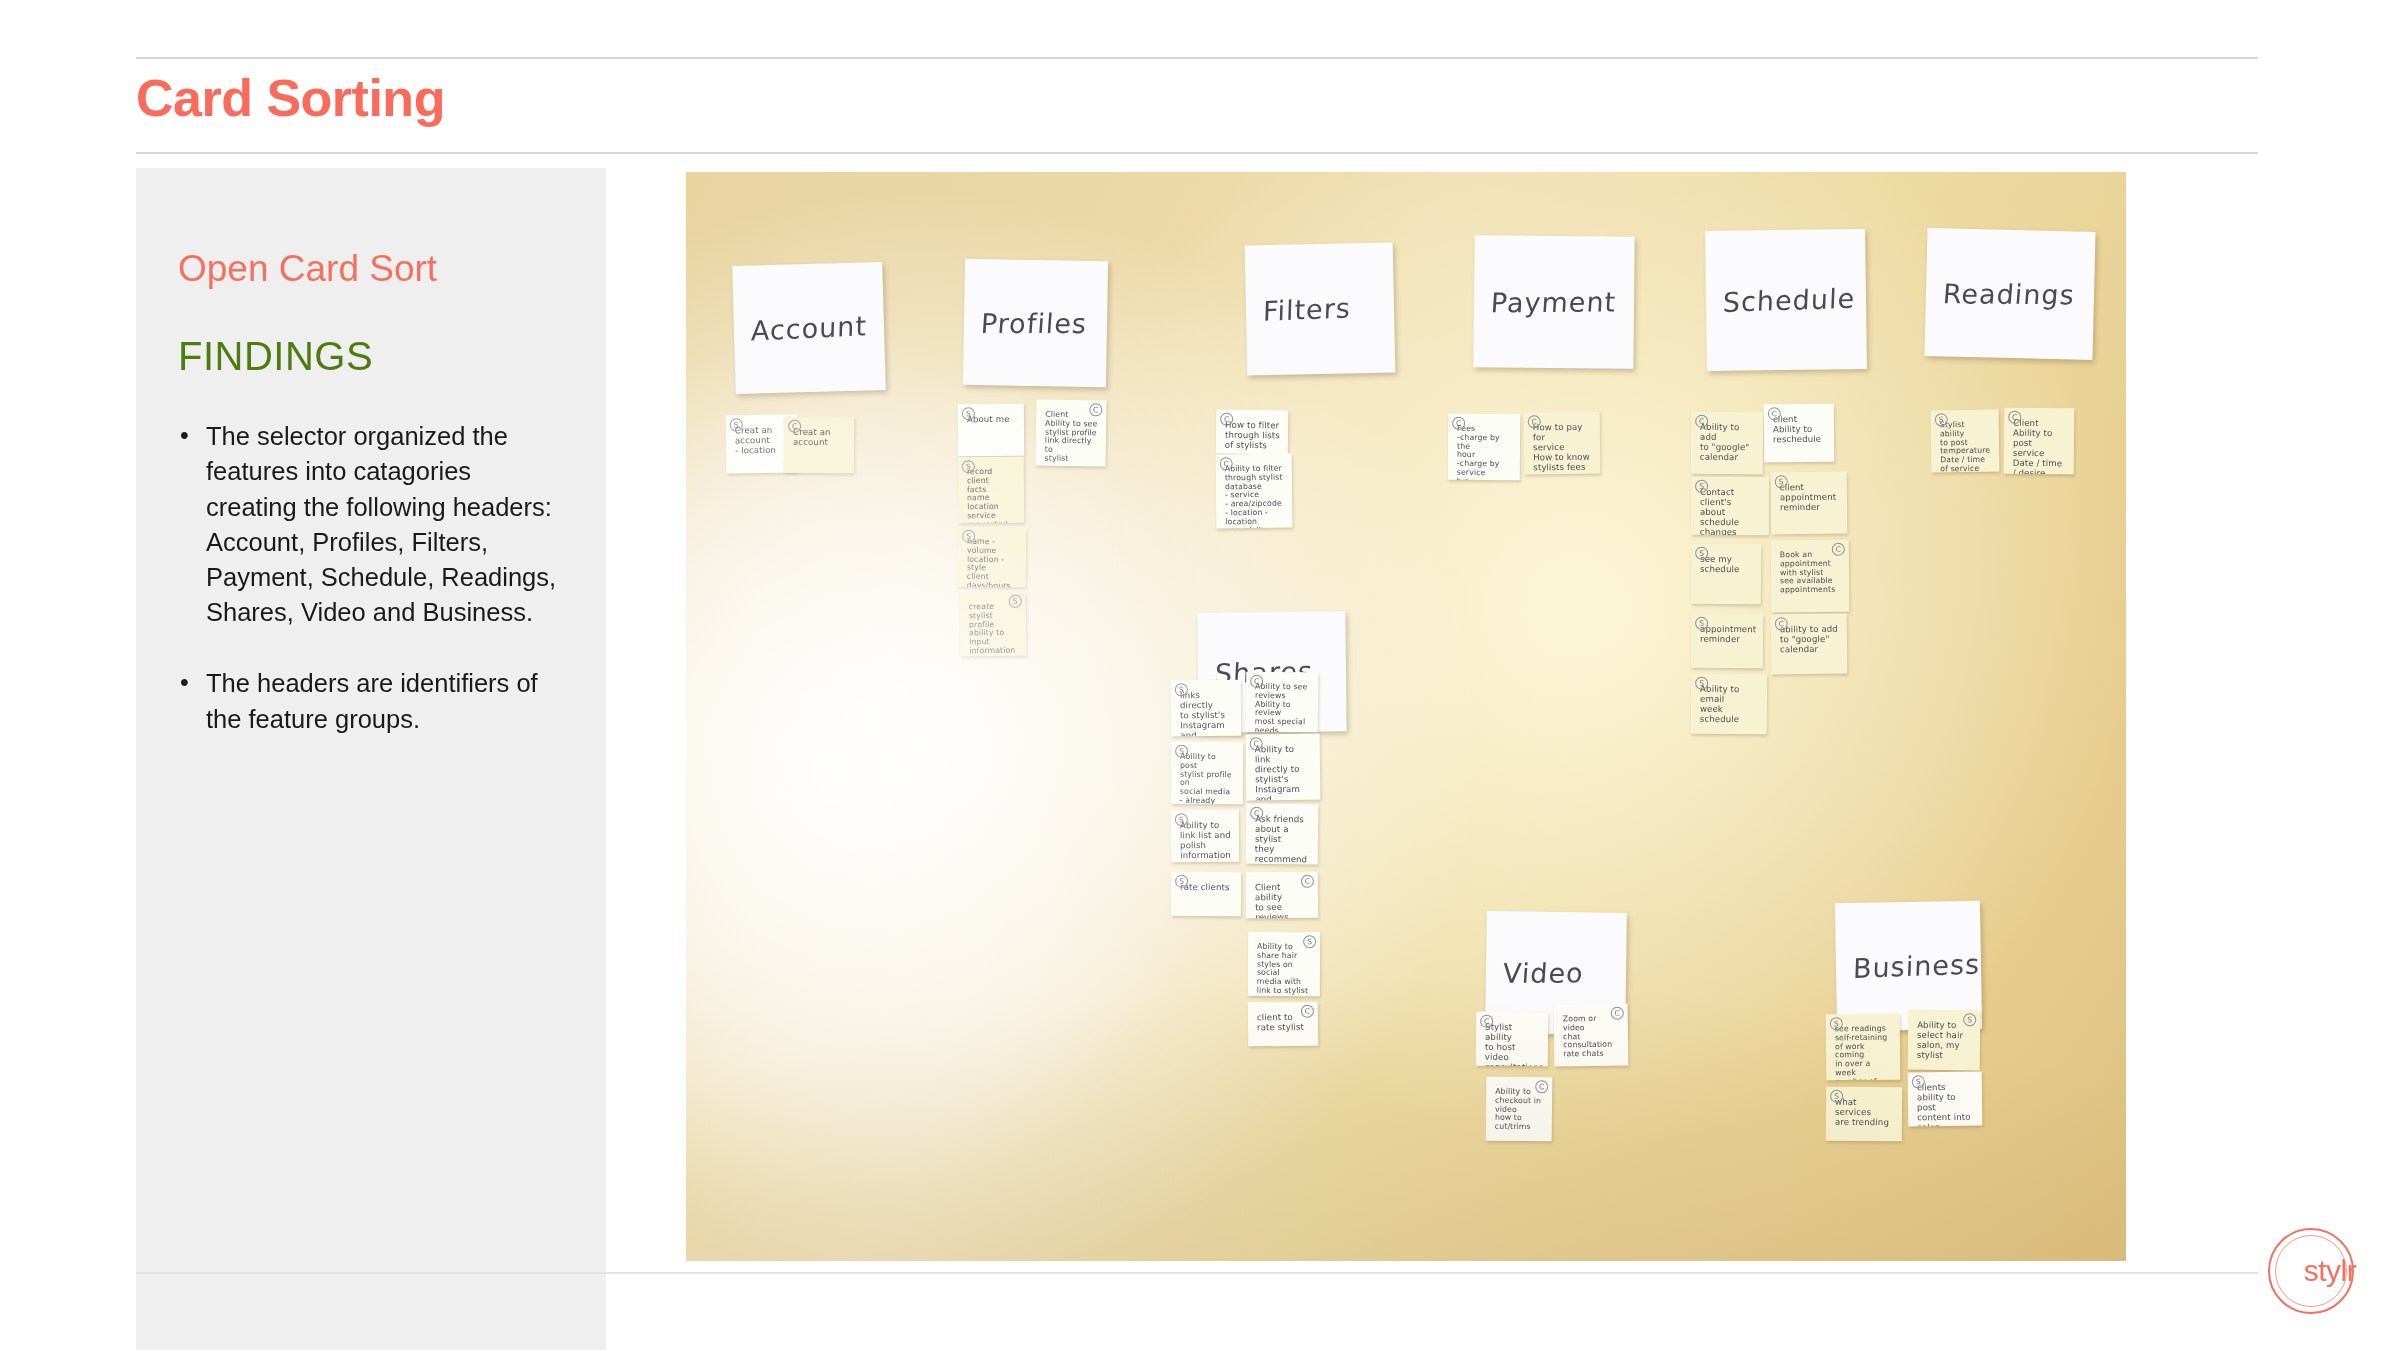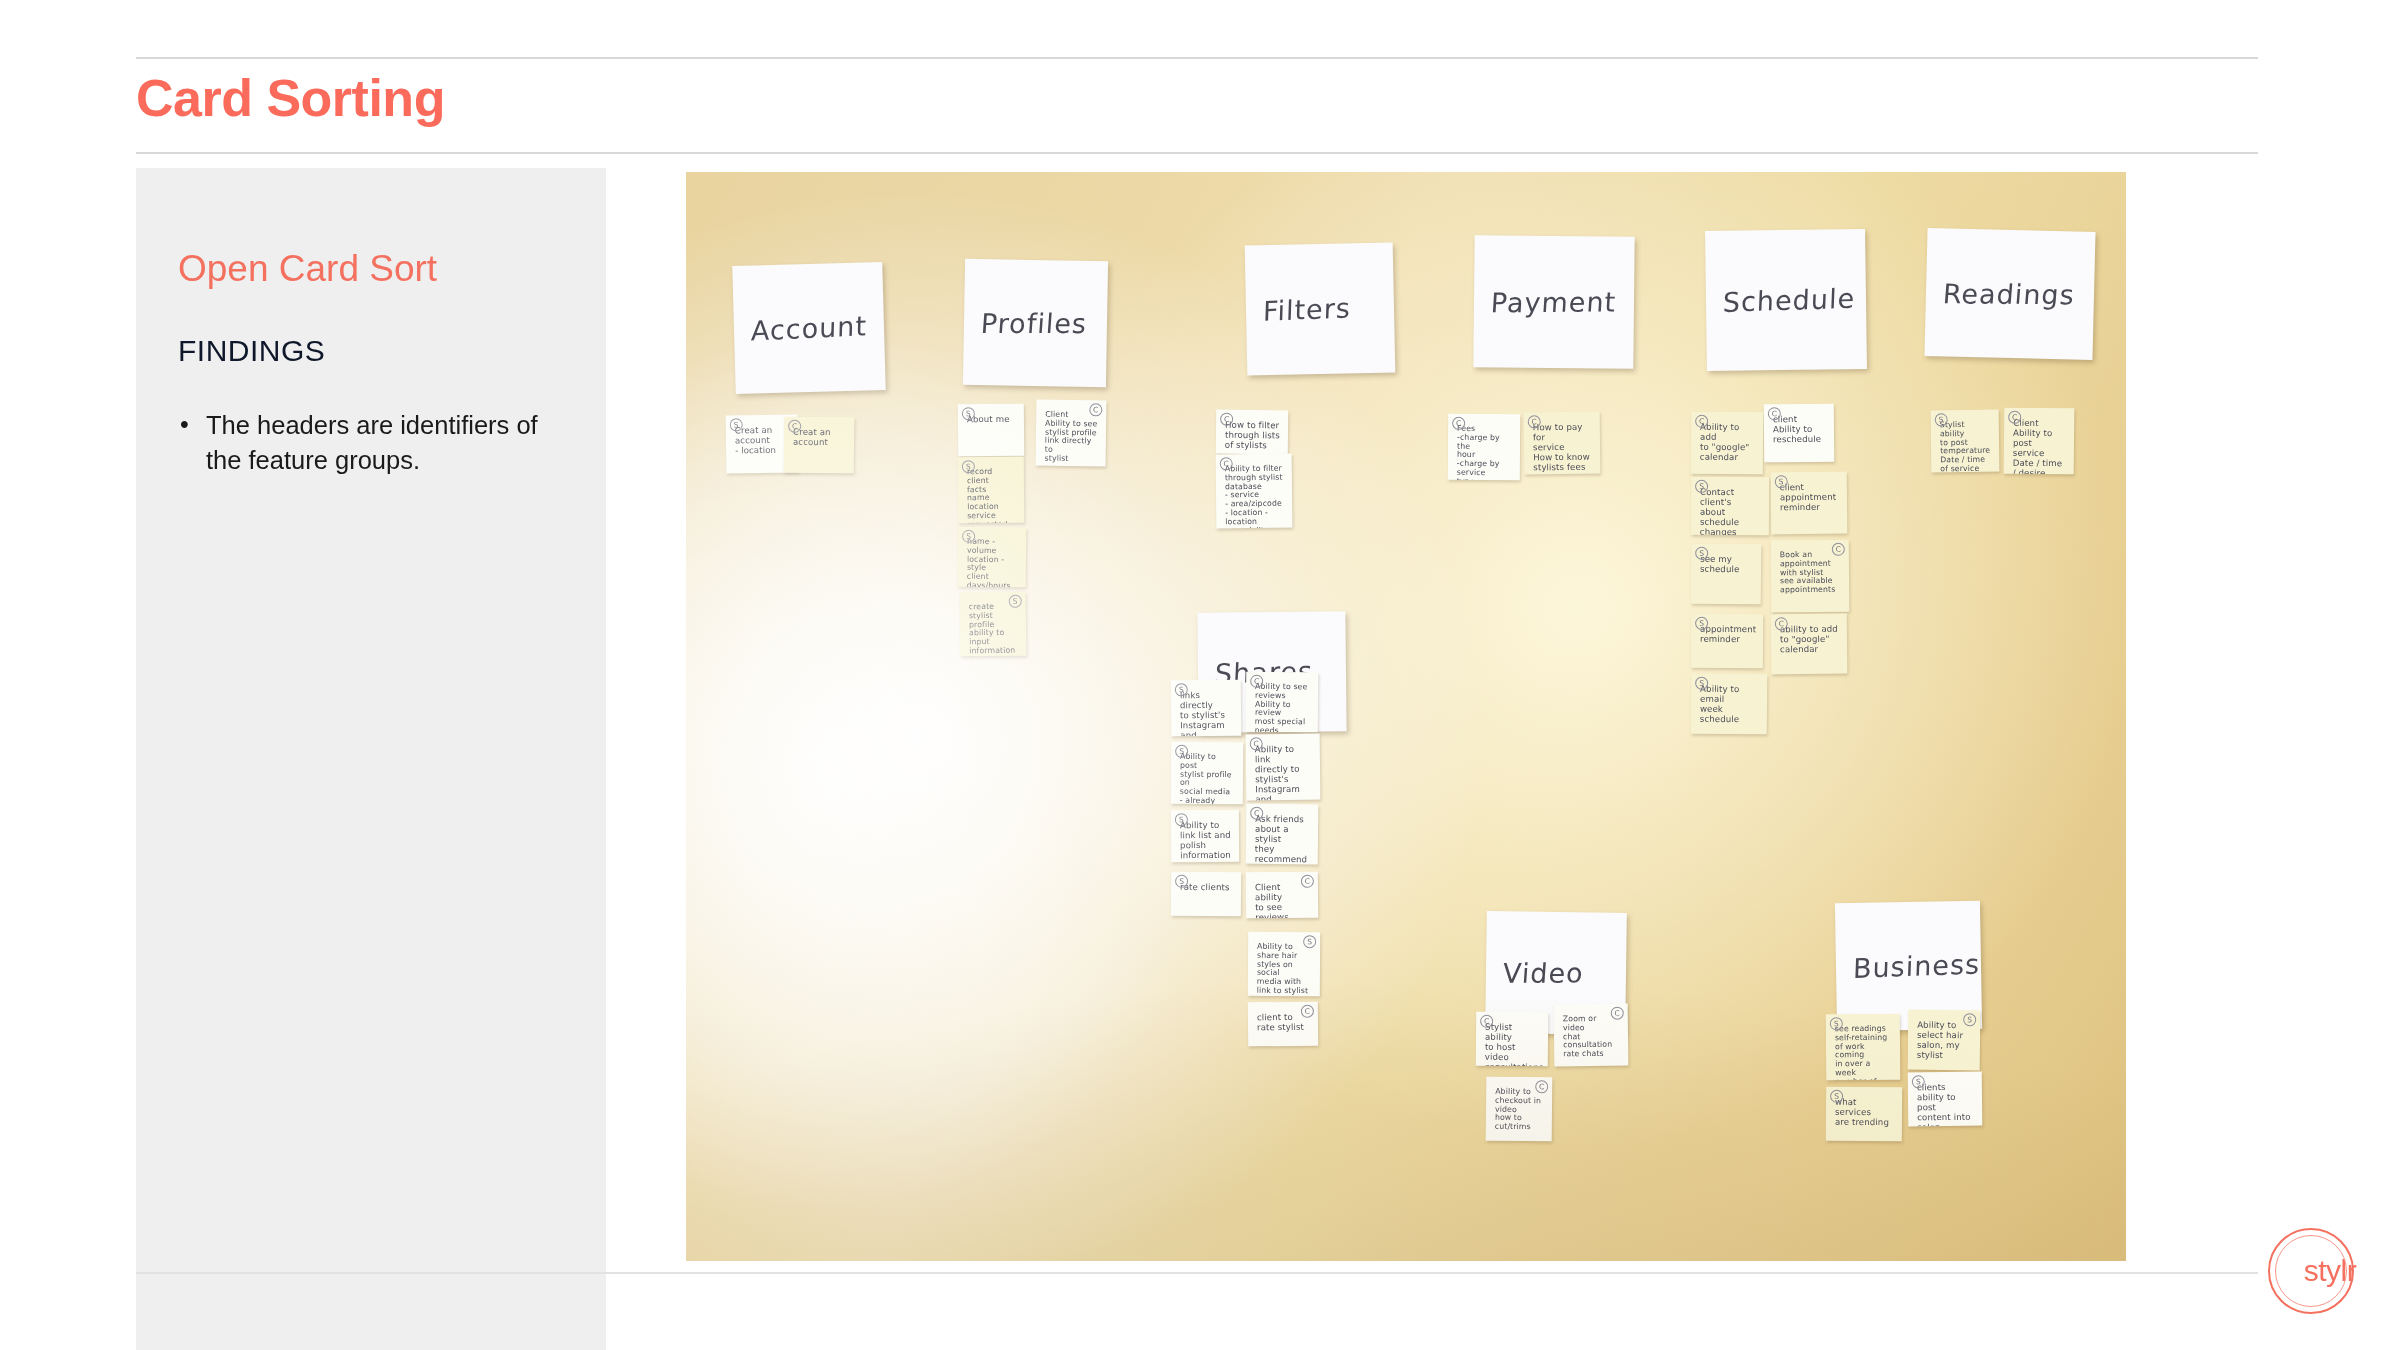--- a/index.html
+++ b/index.html
@@ -32,21 +32,21 @@
     position: absolute; left: 136px; top: 168px;
     width: 470px; height: 1256px;
     background: #efefef;
     padding: 60px 38px 0 42px;
   }
   .sidebar-title {
     font-size: 37px; color: #f4705f; font-weight: normal;
     line-height: 1.25; margin-top: 18px;
   }
   .sidebar-subtitle {
-    font-size: 30px; color: #0f172a; font-weight: normal;
+    font-size: 40px; color: #4d7c0f; font-weight: normal;
     letter-spacing: 0.5px; margin-top: 42px;
   }
   .findings-list { margin-top: 40px; list-style: none; }
   .findings-list li {
     position: relative;
     font-size: 25.5px; line-height: 1.38; color: #1a1a1a;
     padding-left: 28px; margin-bottom: 36px;
   }
   .findings-list li::before {
     content: "\2022"; position: absolute; left: 2px; top: -1px;
@@ -133,20 +133,21 @@
   <div class="rule-top"></div>
 
   <h1 class="page-title">Card Sorting</h1>
 
   <div class="rule-under-title"></div>
 
   <aside class="sidebar">
     <h2 class="sidebar-title">Open Card Sort</h2>
     <h3 class="sidebar-subtitle">FINDINGS</h3>
     <ul class="findings-list">
+      <li>The selector organized the features into catagories creating the following headers: Account, Profiles, Filters, Payment, Schedule, Readings, Shares, Video and Business.</li>
       <li>The headers are identifiers of the feature groups.</li>
     </ul>
   </aside>
 
   <figure class="photo" id="photo">
       <div class="card" style="left: 48px; top: 92px; width: 150px; height: 128px; transform: rotate(-1.6deg);">
         <span class="hdr">Account</span>
       </div>
       <div class="card" style="left: 278px; top: 88px; width: 143px; height: 126px; transform: rotate(1deg);">
         <span class="hdr">Profiles</span>

